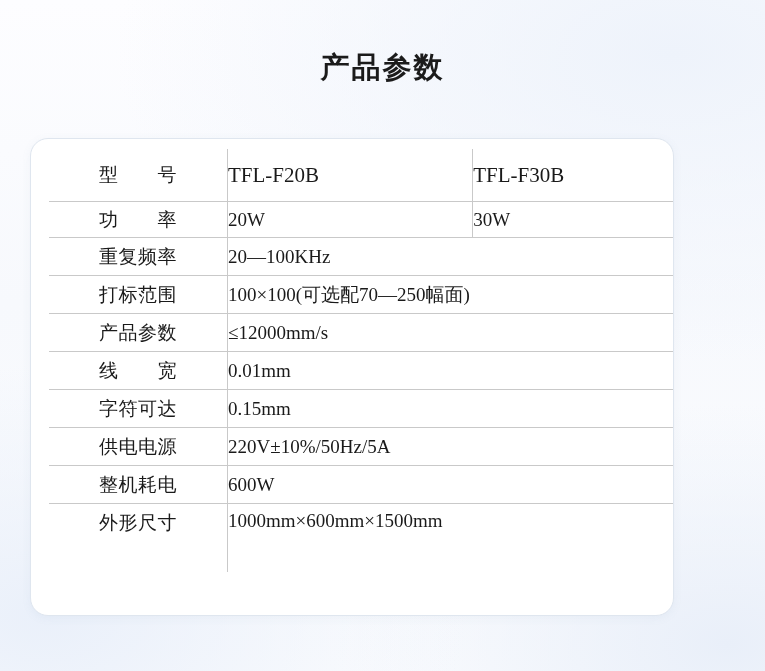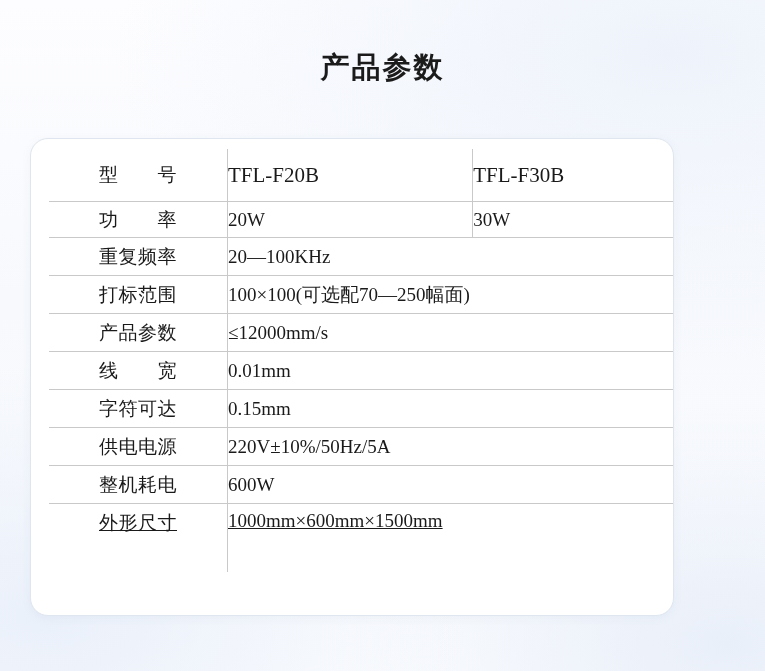--- a/index.html
+++ b/index.html
@@ -94,21 +94,20 @@
     font-size: 21px;
   }
   tr.tall td {
     height: 37px;
     margin-top: 12px;
   }
   tr.lastrow td {
     height: 62px;
     vertical-align: top;
     padding-top: 6px;
-    text-decoration: underline;
   }
 </style>
 </head>
 <body>
 
 <div class="page">
 
   <div class="title">产品参数</div>
 
   <div class="card">

